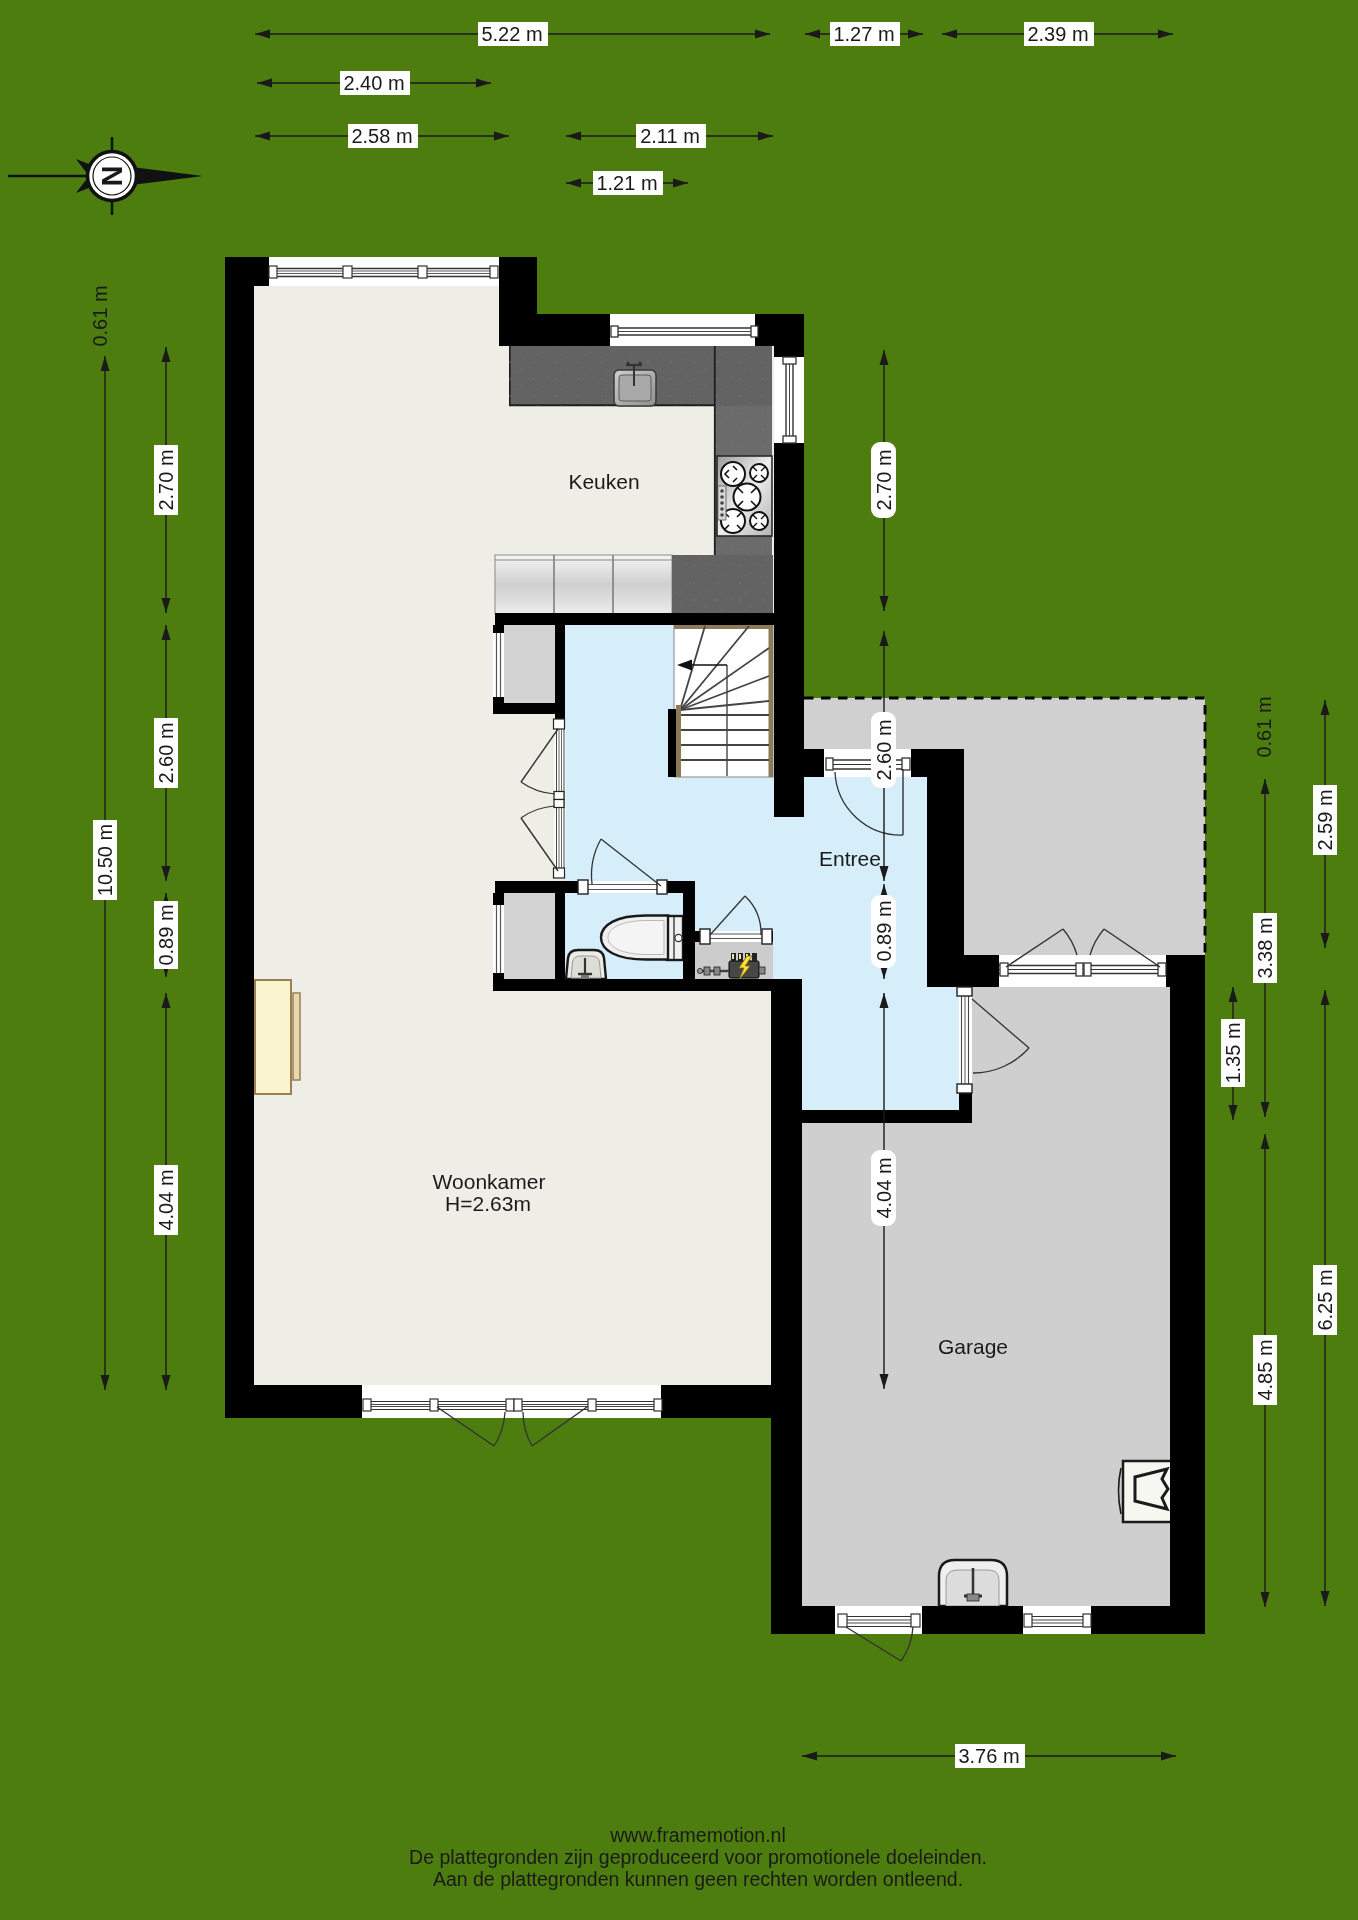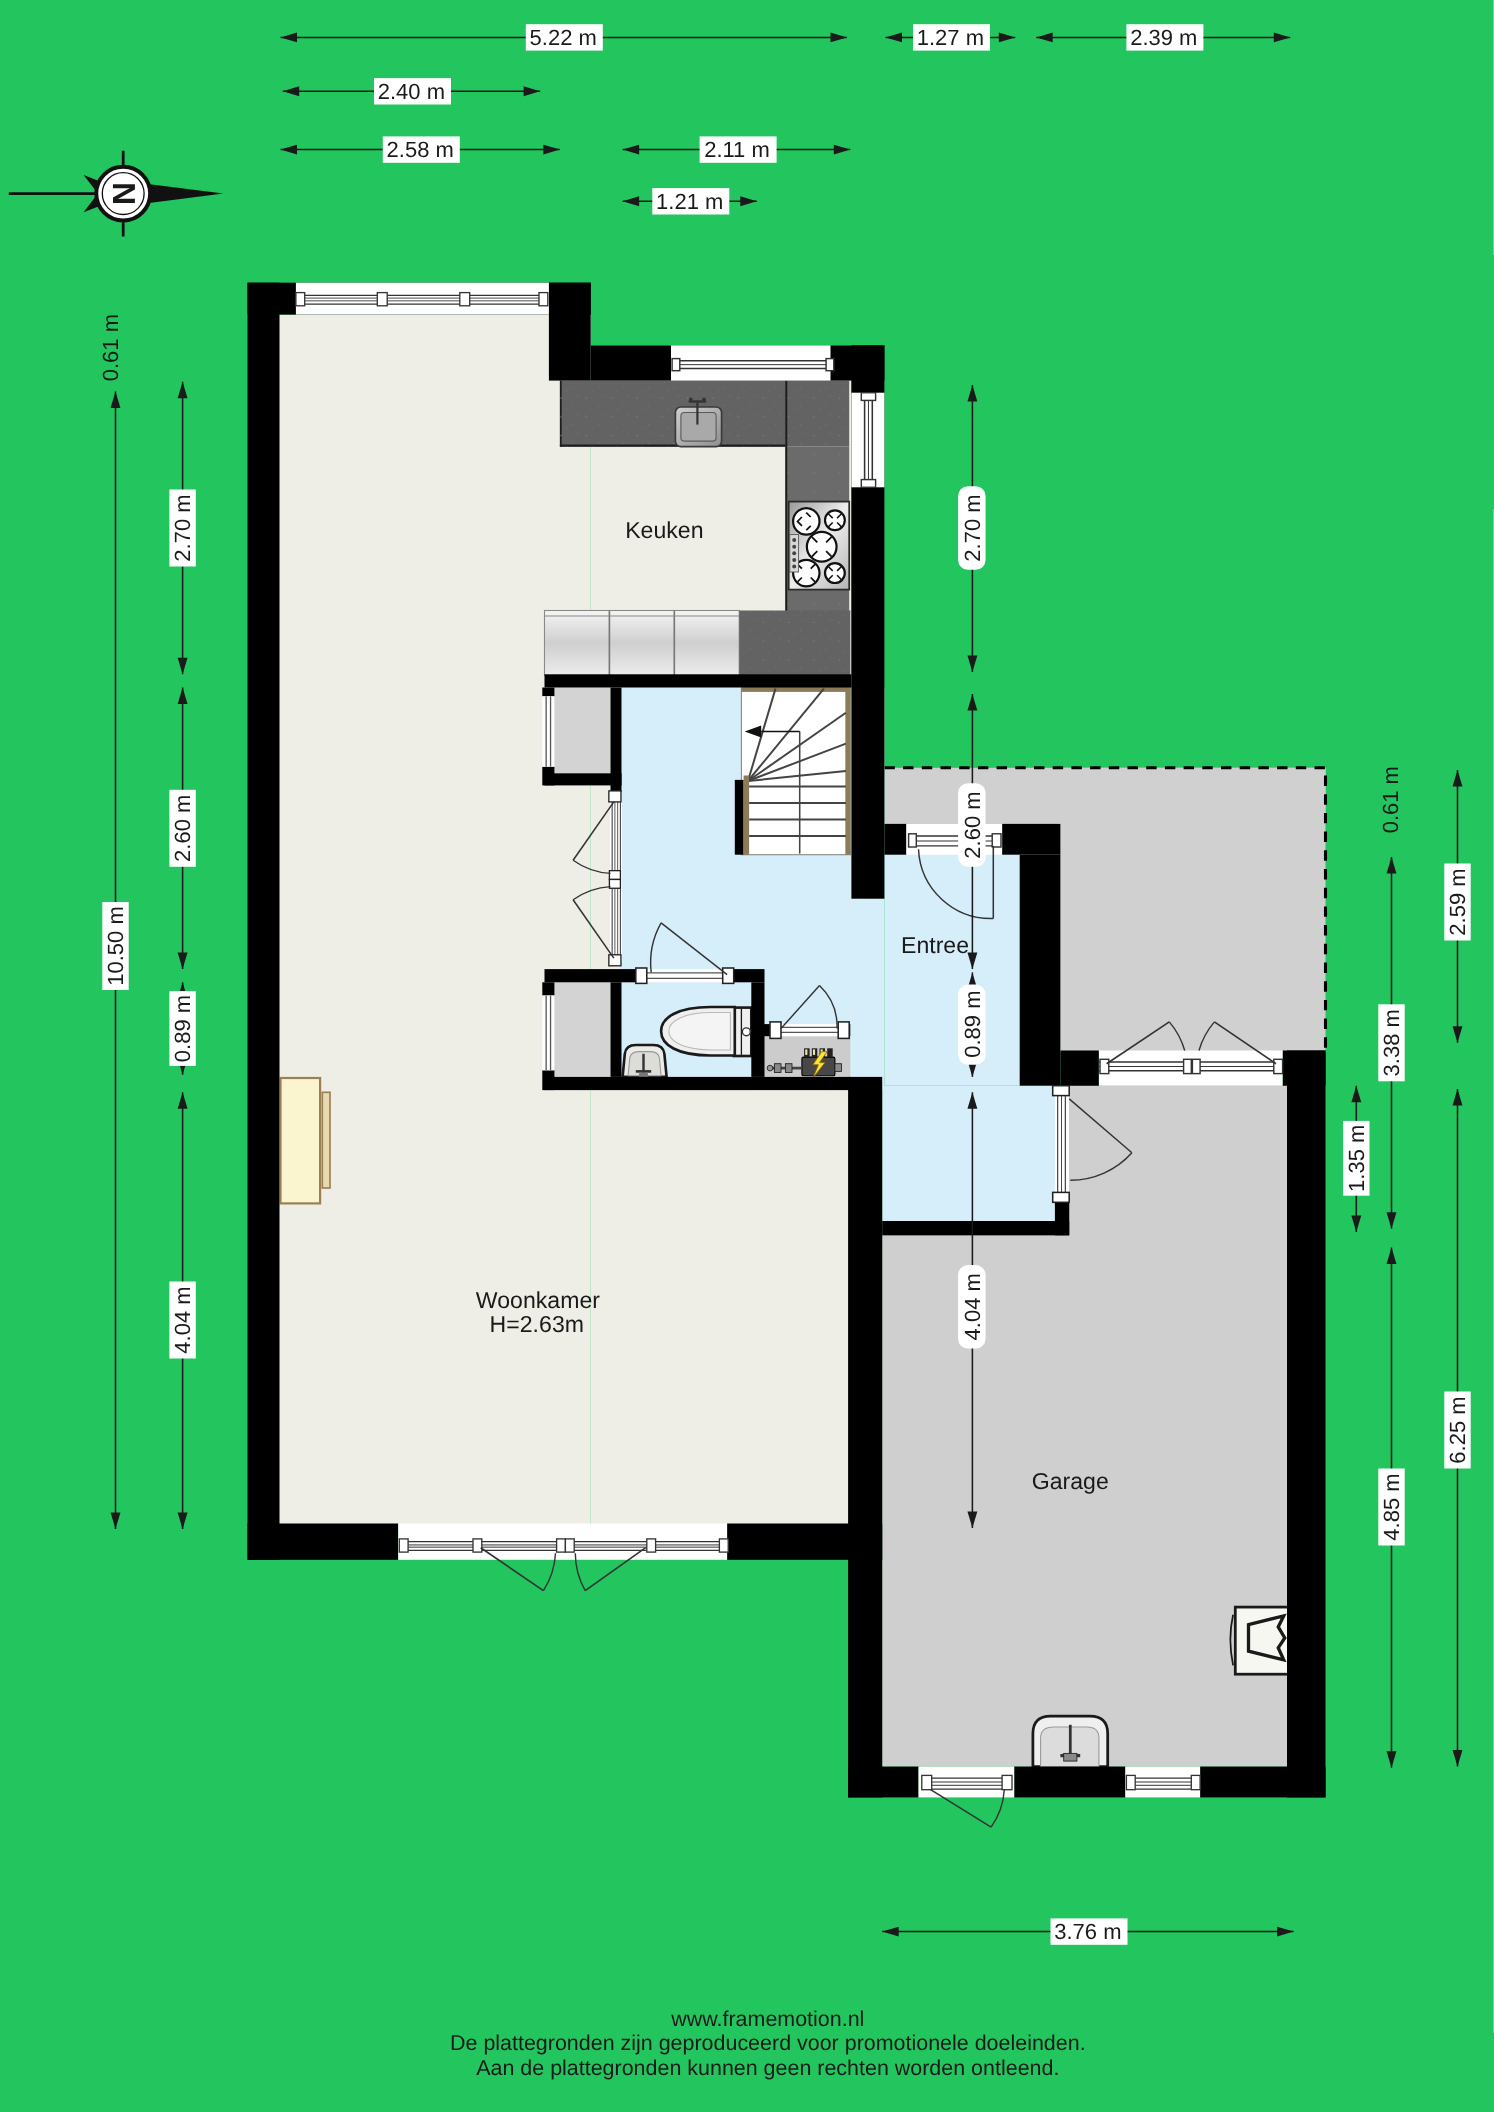--- a/index.html
+++ b/index.html
@@ -1,16 +1,16 @@
 <!DOCTYPE html>
 <html><head>
 <meta charset="utf-8">
 <style>
 html,body{margin:0;padding:0;background:#fff;}
-#page{width:1358px;height:1920px;position:relative;background:#22c55e;font-family:"Liberation Sans", sans-serif;}
+#page{width:1358px;height:1920px;position:relative;background:#4d7c0f;font-family:"Liberation Sans", sans-serif;}
 svg{position:absolute;top:0;left:0;}
 text{font-family:"Liberation Sans", sans-serif;fill:#1a1a1a;}
 .dim{font-size:20px;}
 .room{font-size:21px;}
 </style>
 </head>
 <body>
 <div id="page">
 <svg width="1358" height="1920" viewBox="0 0 1358 1920">
 <defs>

